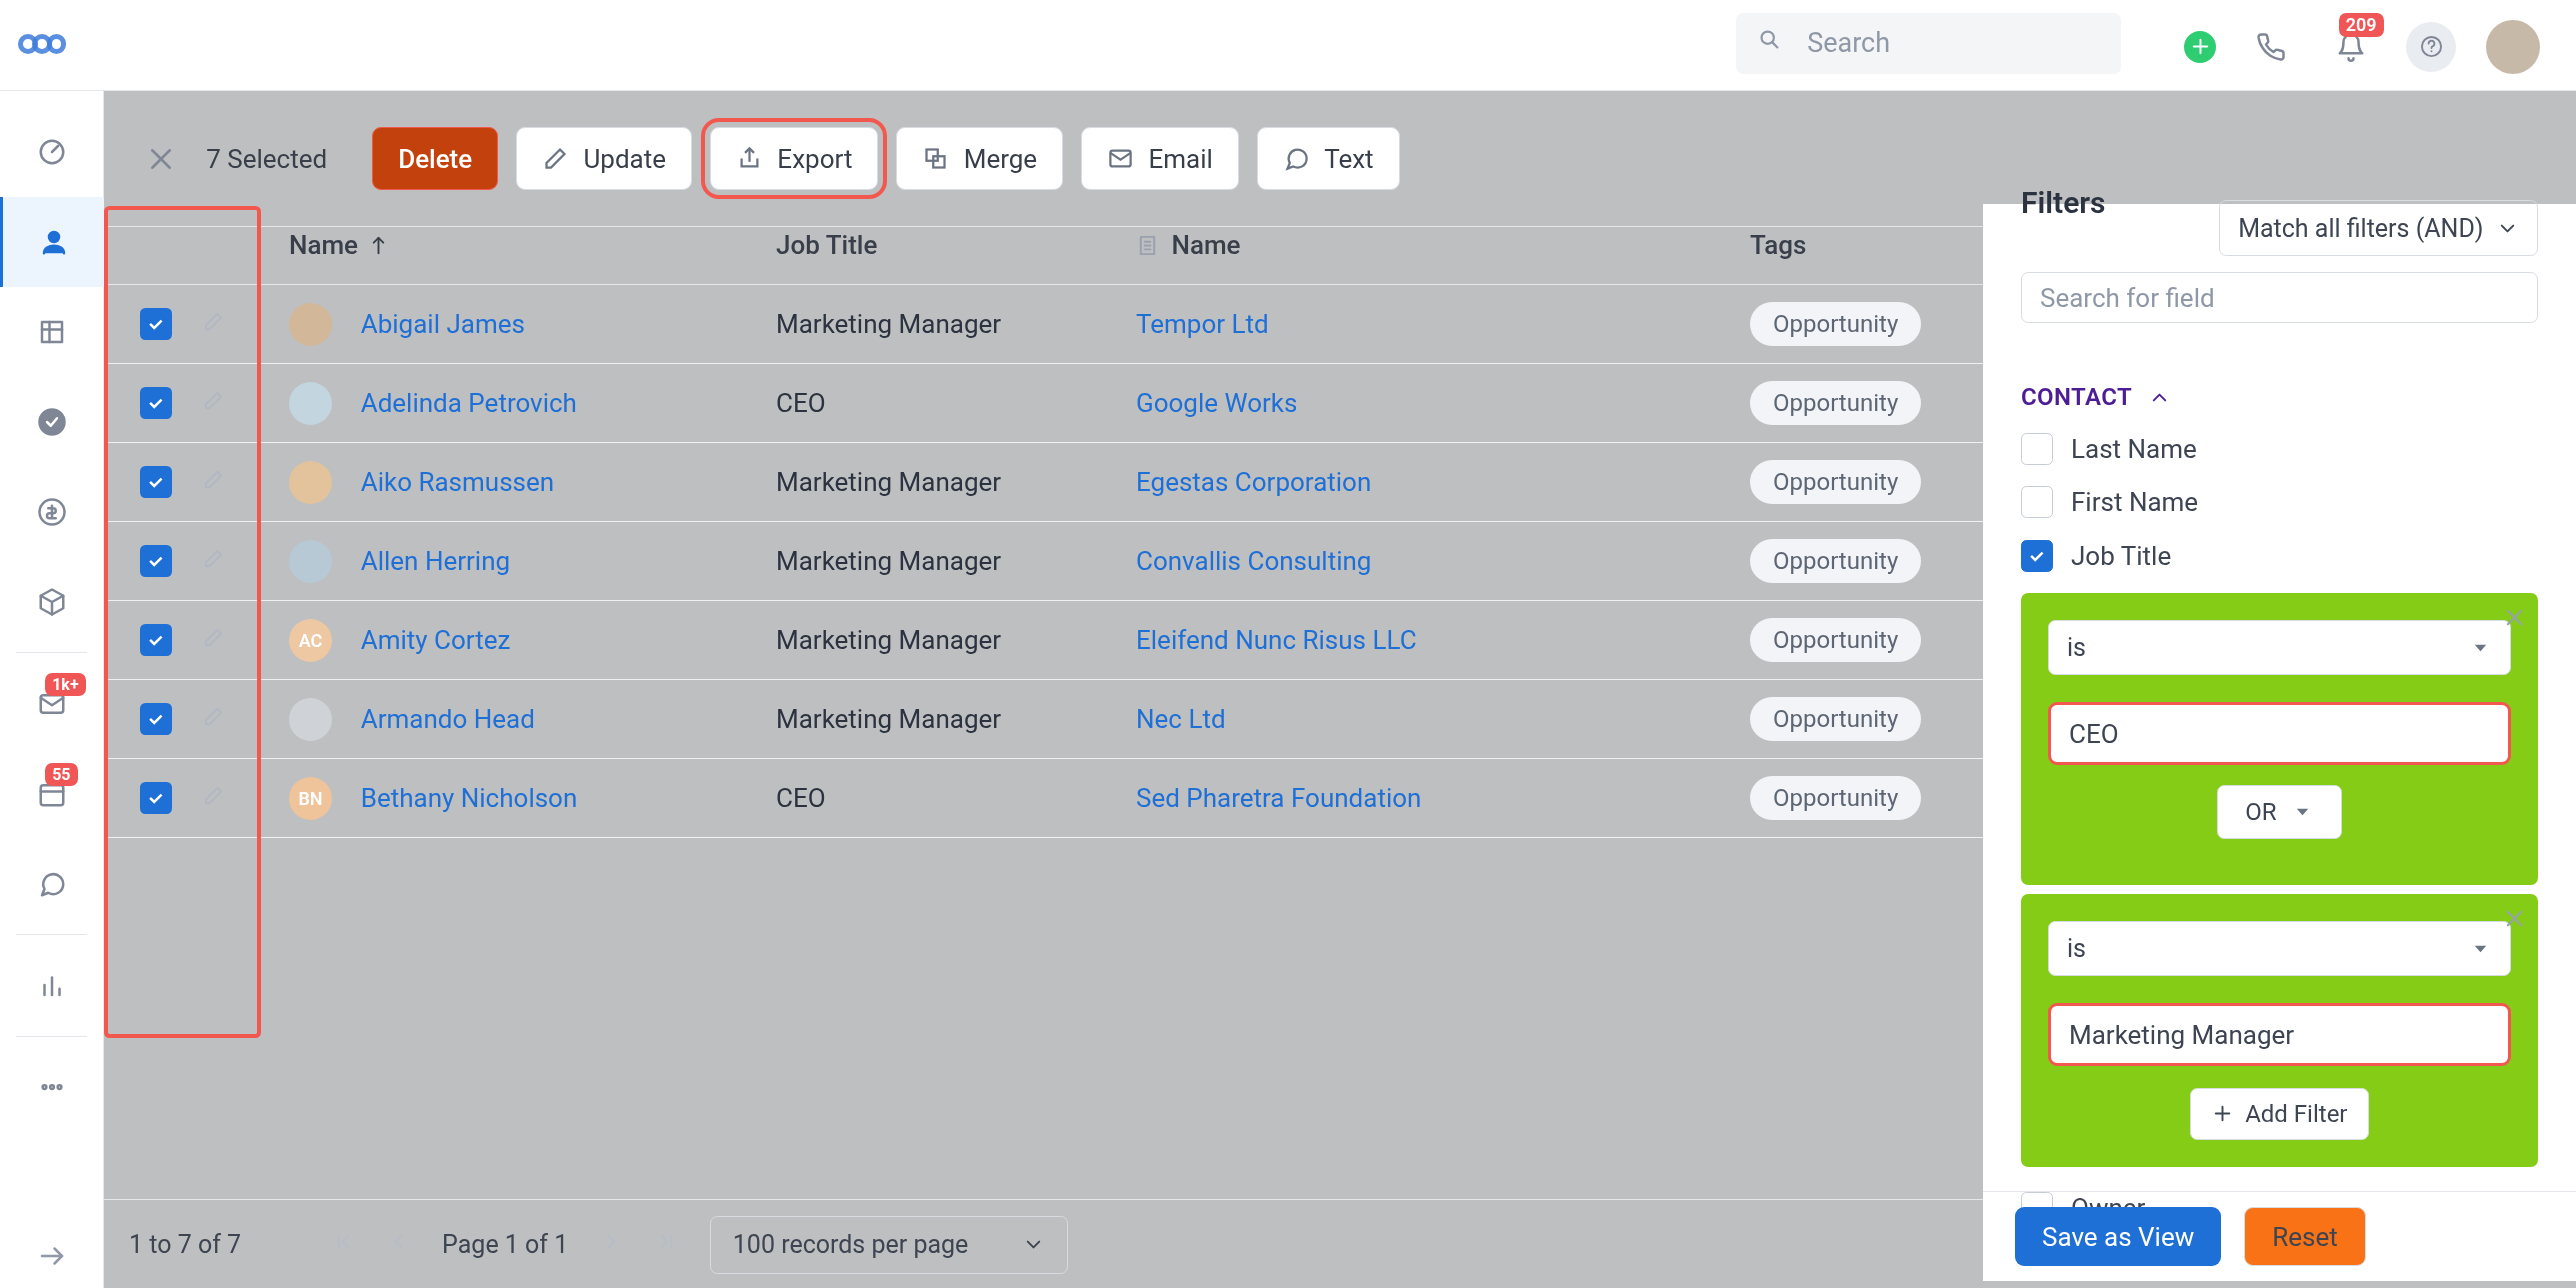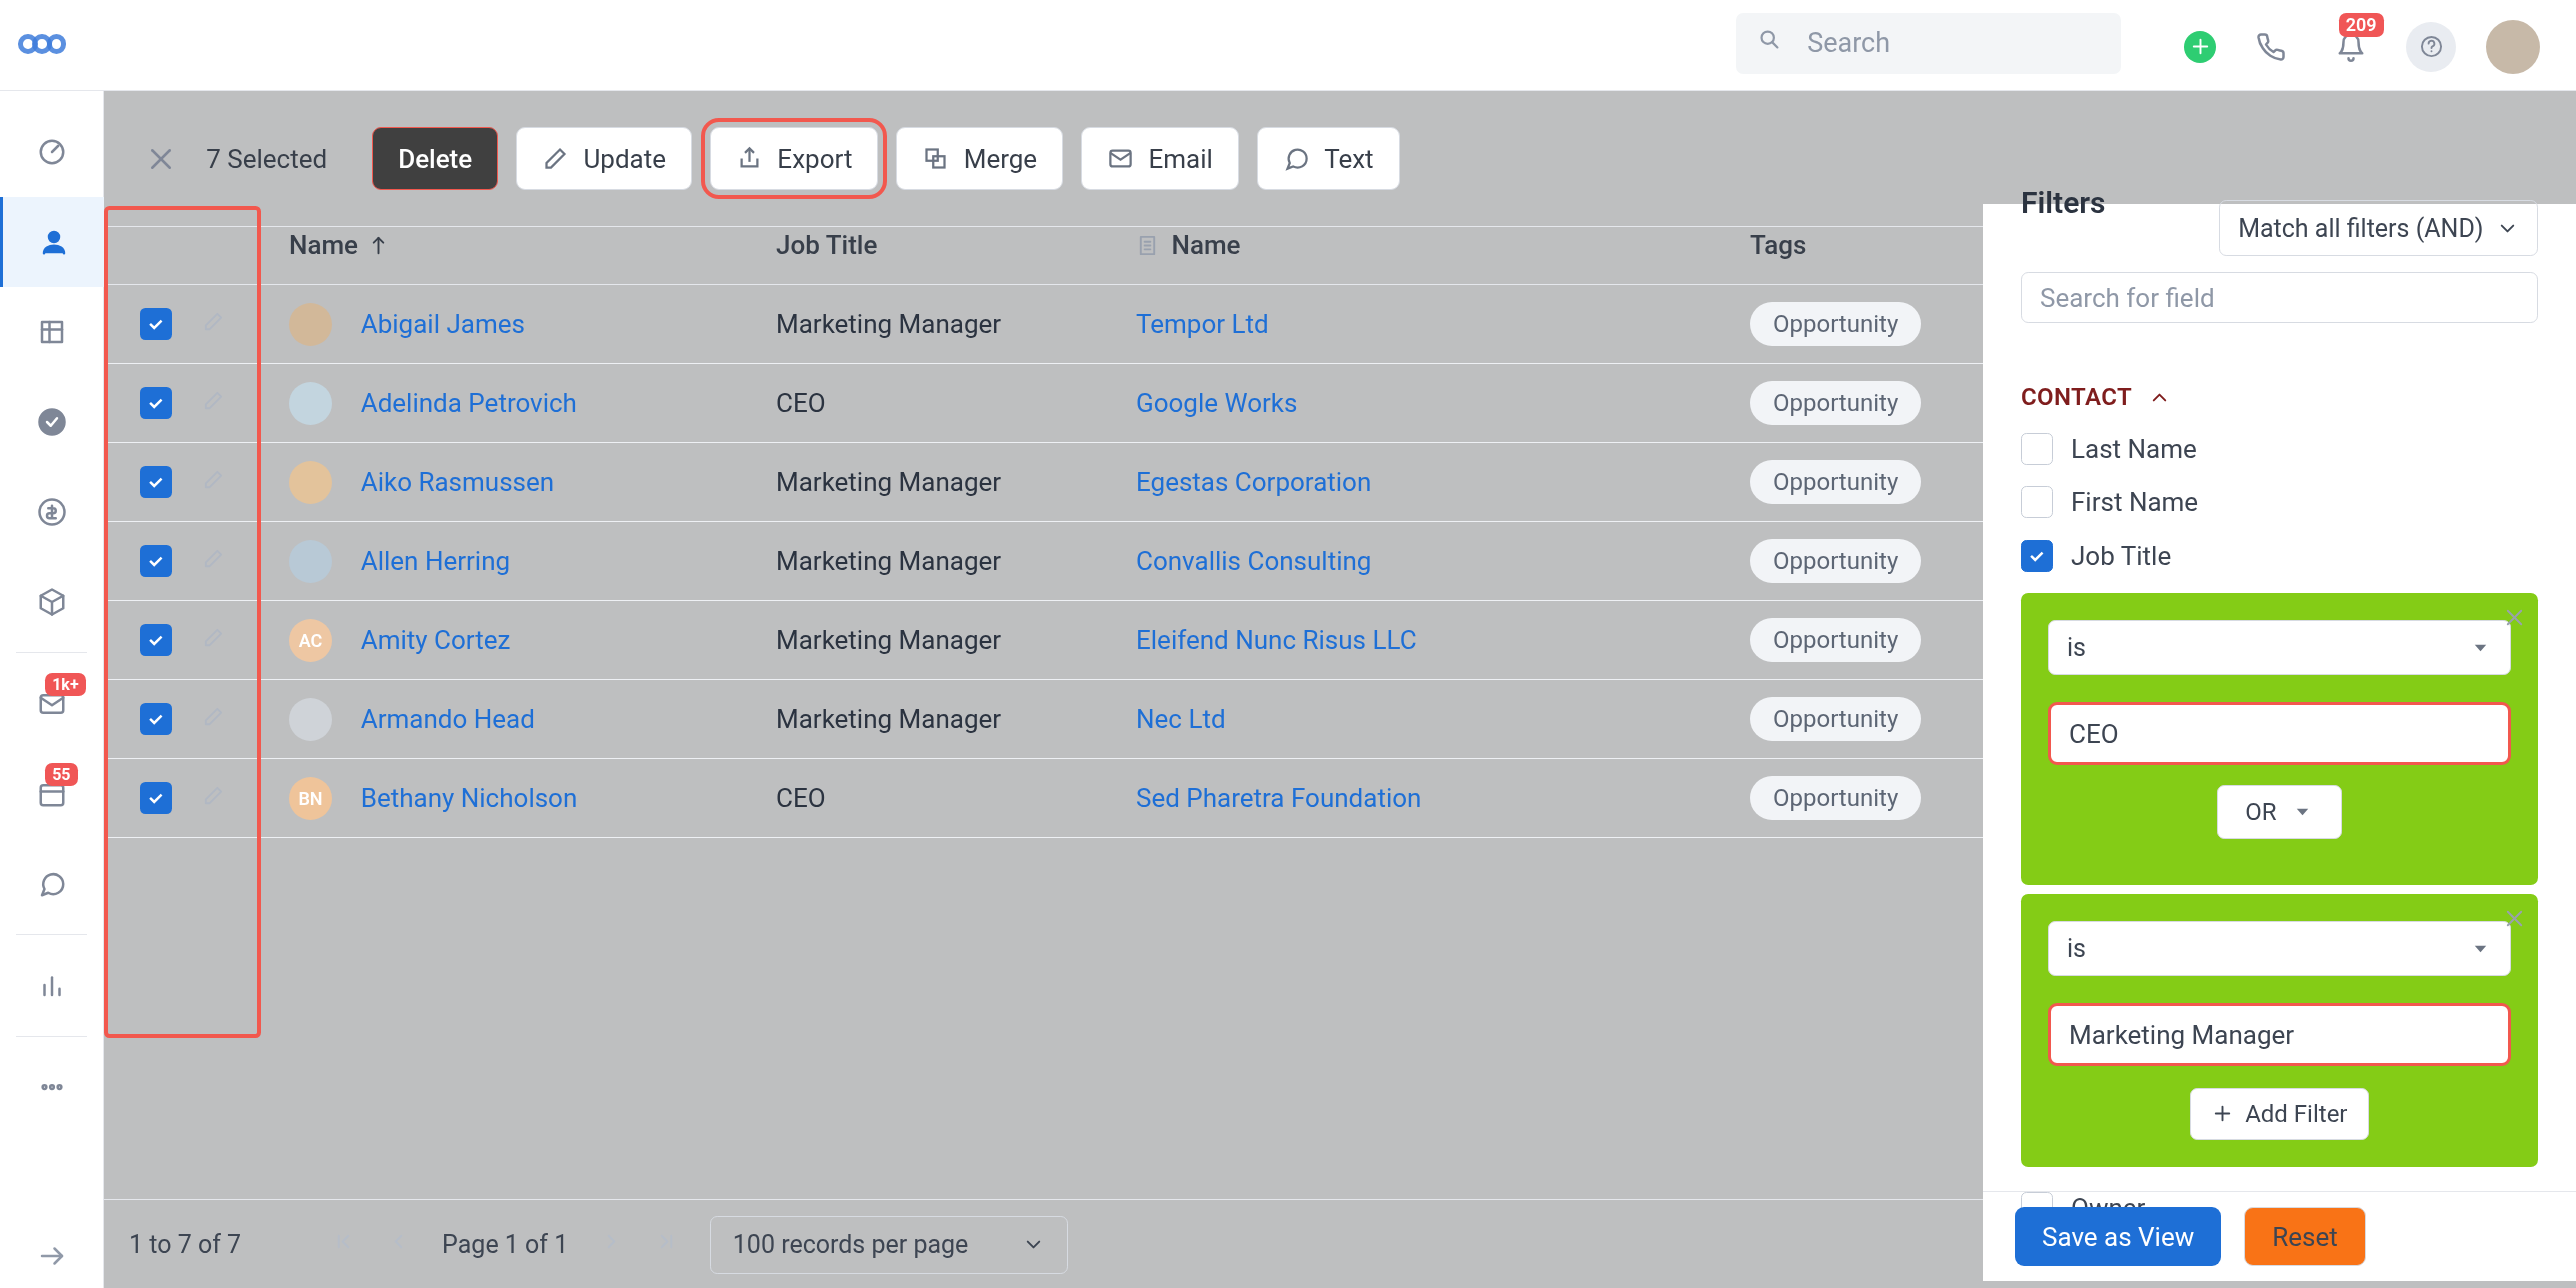--- a/index.html
+++ b/index.html
@@ -27,21 +27,21 @@
   .rail .ritem{width:104px;height:90px;display:flex;align-items:center;justify-content:center;color:#7f8797;position:relative;}
   .rail .ritem.active{background:#ecf4fd;color:#1e6fd6;border-left:3.6px solid #1e6fd6;}
   .rail .sep{height:0.9px;background:#e5e7ec;margin:5.4px 16px;}
   .rail .rbadge{position:absolute;top:14.3px;left:45px;background:#f05656;color:#fff;font-size:16px;padding:1.8px 7.2px;border-radius:7.2px;font-weight:700;}
   .rail-bottom{position:absolute;bottom:18px;left:0;width:104px;display:flex;justify-content:center;color:#9099a8;}
 
   
   .toolbar{position:absolute;left:104px;top:91px;right:0;height:136px;border-bottom:0.9px solid #e5e7ec;display:flex;align-items:center;padding-left:36px;gap:18px;font-size:26px;color:#383f4a;}
   .toolbar .x{width:41px;height:41px;display:flex;align-items:center;justify-content:center;color:#7f8797;margin-right:7.2px;}
   .btn{height:63px;display:flex;align-items:center;gap:14.3px;padding:0 25px;border:0.9px solid #d7dbe2;border-radius:9px;background:#fff;color:#383f4a;font-size:26px;cursor:pointer;}
-  .btn.danger{background:#404040;border-color:#f2584e;color:#fff;font-weight:500;}
+  .btn.danger{background:#c2410c;border-color:#f2584e;color:#fff;font-weight:500;}
   .btn svg{width:27px;height:27px;fill:none;stroke:#6b7482;stroke-width:2;}
   .hi-red{outline:4.5px solid #f2584e;outline-offset:5.4px;border-radius:9px;}
 
   
   .tablewrap{position:absolute;left:104px;top:206px;right:593px;bottom:90px;}
   .thead{height:79px;border-bottom:0.9px solid #e5e7ec;display:flex;align-items:center;color:#383f4a;font-size:26px;font-weight:500;}
   .colchk{width:156px;}
   .colname{width:516px;padding-left:29px;display:flex;align-items:center;gap:9px;}
   .coljob{width:360px;}
   .colorg{width:614px;display:flex;align-items:center;gap:12.5px;}
@@ -62,21 +62,21 @@
   .perpage{height:58px;border:0.9px solid #d7dbe2;border-radius:7.2px;display:flex;align-items:center;padding:0 21.5px;gap:54px;color:#3d4552;}
 
   
   .overlay{position:absolute;inset:0;background:rgba(20,24,30,.28);}
   .drawer{position:absolute;right:0;top:204px;width:593px;bottom:8px;background:#fff;}
   .dr-head{position:absolute;top:0;left:0;right:0;display:flex;align-items:center;justify-content:space-between;padding:0 38px;height:0;}
   .dr-title{font-size:30px;font-weight:600;color:#2b3340;margin-top:-3.6px;}
   .match{position:absolute;right:38px;top:-3.6px;border:0.9px solid #d7dbe2;border-radius:7.2px;padding:12.5px 18px;font-size:25px;color:#3d4552;display:flex;align-items:center;gap:12.5px;}
   .searchfield{position:absolute;left:38px;right:38px;top:68px;height:51px;border:0.9px solid #d7dbe2;border-radius:7.2px;display:flex;align-items:center;padding:0 18px;color:#8f98a7;font-size:26px;}
   .sect{position:absolute;left:38px;top:179px;right:38px;}
-  .sect-h{color:#7f1d1d;font-size:24px;font-weight:600;letter-spacing:0.4px;display:flex;align-items:center;gap:16px;margin-bottom:21.5px;}
+  .sect-h{color:#4c1d95;font-size:24px;font-weight:600;letter-spacing:0.4px;display:flex;align-items:center;gap:16px;margin-bottom:21.5px;}
   .chk-row{display:flex;align-items:center;gap:18px;font-size:26px;color:#3d4552;margin-bottom:21.5px;}
   .chkbox{width:32px;height:32px;border:1.8px solid #c7cdd7;border-radius:5.4px;display:flex;align-items:center;justify-content:center;}
   .chkbox.on{background:#1e6fd6;border-color:#1e6fd6;}
   .chkbox.on svg{stroke:#fff;stroke-width:3;fill:none;width:19.7px;height:19.7px;}
   .fcard{background:#84cc16;border-radius:7.2px;padding:27px;margin-top:9px;position:relative;}
   .fcard .close{position:absolute;right:12.5px;top:12.5px;color:#99a1ae;}
   .sel{height:55px;background:#fff;border:0.9px solid #d7dbe2;border-radius:7.2px;display:flex;align-items:center;justify-content:space-between;padding:0 18px;font-size:25px;color:#3d4552;}
   .val{height:63px;background:#fff;border:3.6px solid #f2584e;border-radius:9px;margin-top:27px;display:flex;align-items:center;padding:0 18px;font-size:26px;color:#3d4552;}
   .orpill{width:125px;height:54px;border:0.9px solid #d7dbe2;border-radius:7.2px;margin:19.7px auto;display:flex;align-items:center;justify-content:center;gap:14.3px;font-size:24px;color:#3d4552;background:#fff;}
   .addf{width:179px;height:52px;border:0.9px solid #d7dbe2;border-radius:7.2px;margin:21.5px auto 0;display:flex;align-items:center;justify-content:center;gap:10.7px;font-size:24px;color:#3d4552;background:#fff;}

